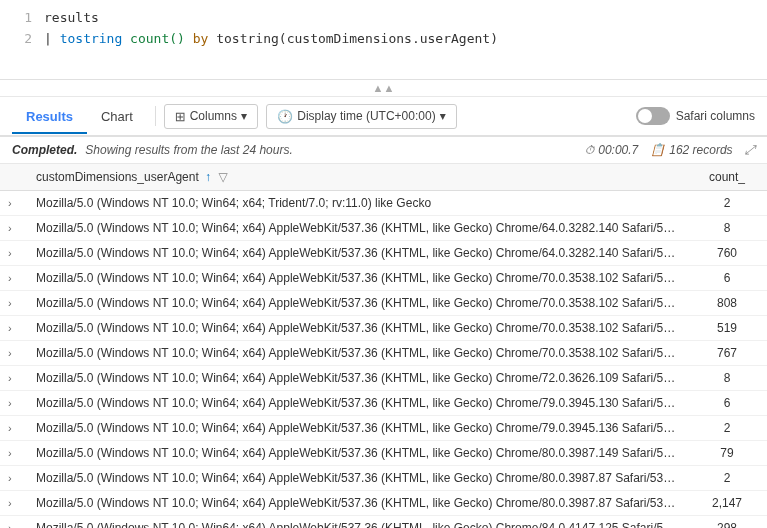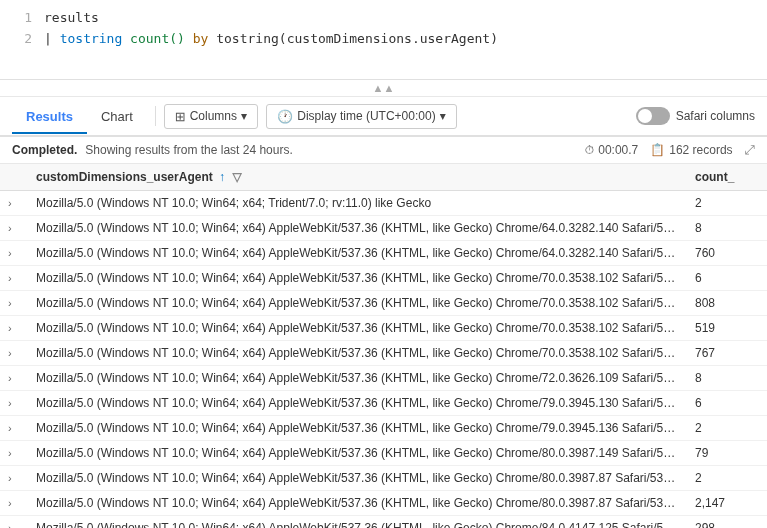--- a/index.html
+++ b/index.html
@@ -66,44 +66,45 @@
       border-radius: 50%; transition: left 0.2s;
     }
 
     .status-bar {
       display: flex; align-items: center;
       padding: 5px 12px;
       border-bottom: 1px solid #e8e8e8;
       background: #fff;
       gap: 8px;
       font-size: 12px;
+      font-style: italic;
     }
     .status-completed { font-weight: 600; }
     .status-text { color: #555; }
     .status-spacer { flex: 1; }
     .status-meta { display: flex; align-items: center; gap: 12px; color: #555; }
     .status-meta-item { display: flex; align-items: center; gap: 4px; }
 
     .table-wrapper { overflow-y: auto; height: calc(528px - 80px - 40px - 32px); }
     table { width: 100%; border-collapse: collapse; }
     thead tr { background: #f8f8f8; border-bottom: 1px solid #ddd; }
     th {
       padding: 6px 8px;
       text-align: left;
-      font-weight: 700;
+      font-weight: 400;
       font-size: 12px;
       color: #333;
       border-bottom: 1px solid #ddd;
       white-space: nowrap;
       position: sticky; top: 0; background: #f8f8f8; z-index: 1;
     }
     th.sortable { cursor: pointer; }
     .sort-icon { color: #0070c1; margin-left: 3px; }
     .filter-icon { color: #888; margin-left: 4px; cursor: pointer; }
-    th.right, td.right { text-align: left; }
+    th.right, td.right { text-align: center; }
     td {
       padding: 5px 8px;
       font-size: 12px;
       color: #333;
       border-bottom: 1px solid #f0f0f0;
       white-space: nowrap;
       overflow: hidden;
       text-overflow: ellipsis;
       max-width: 600px;
     }

